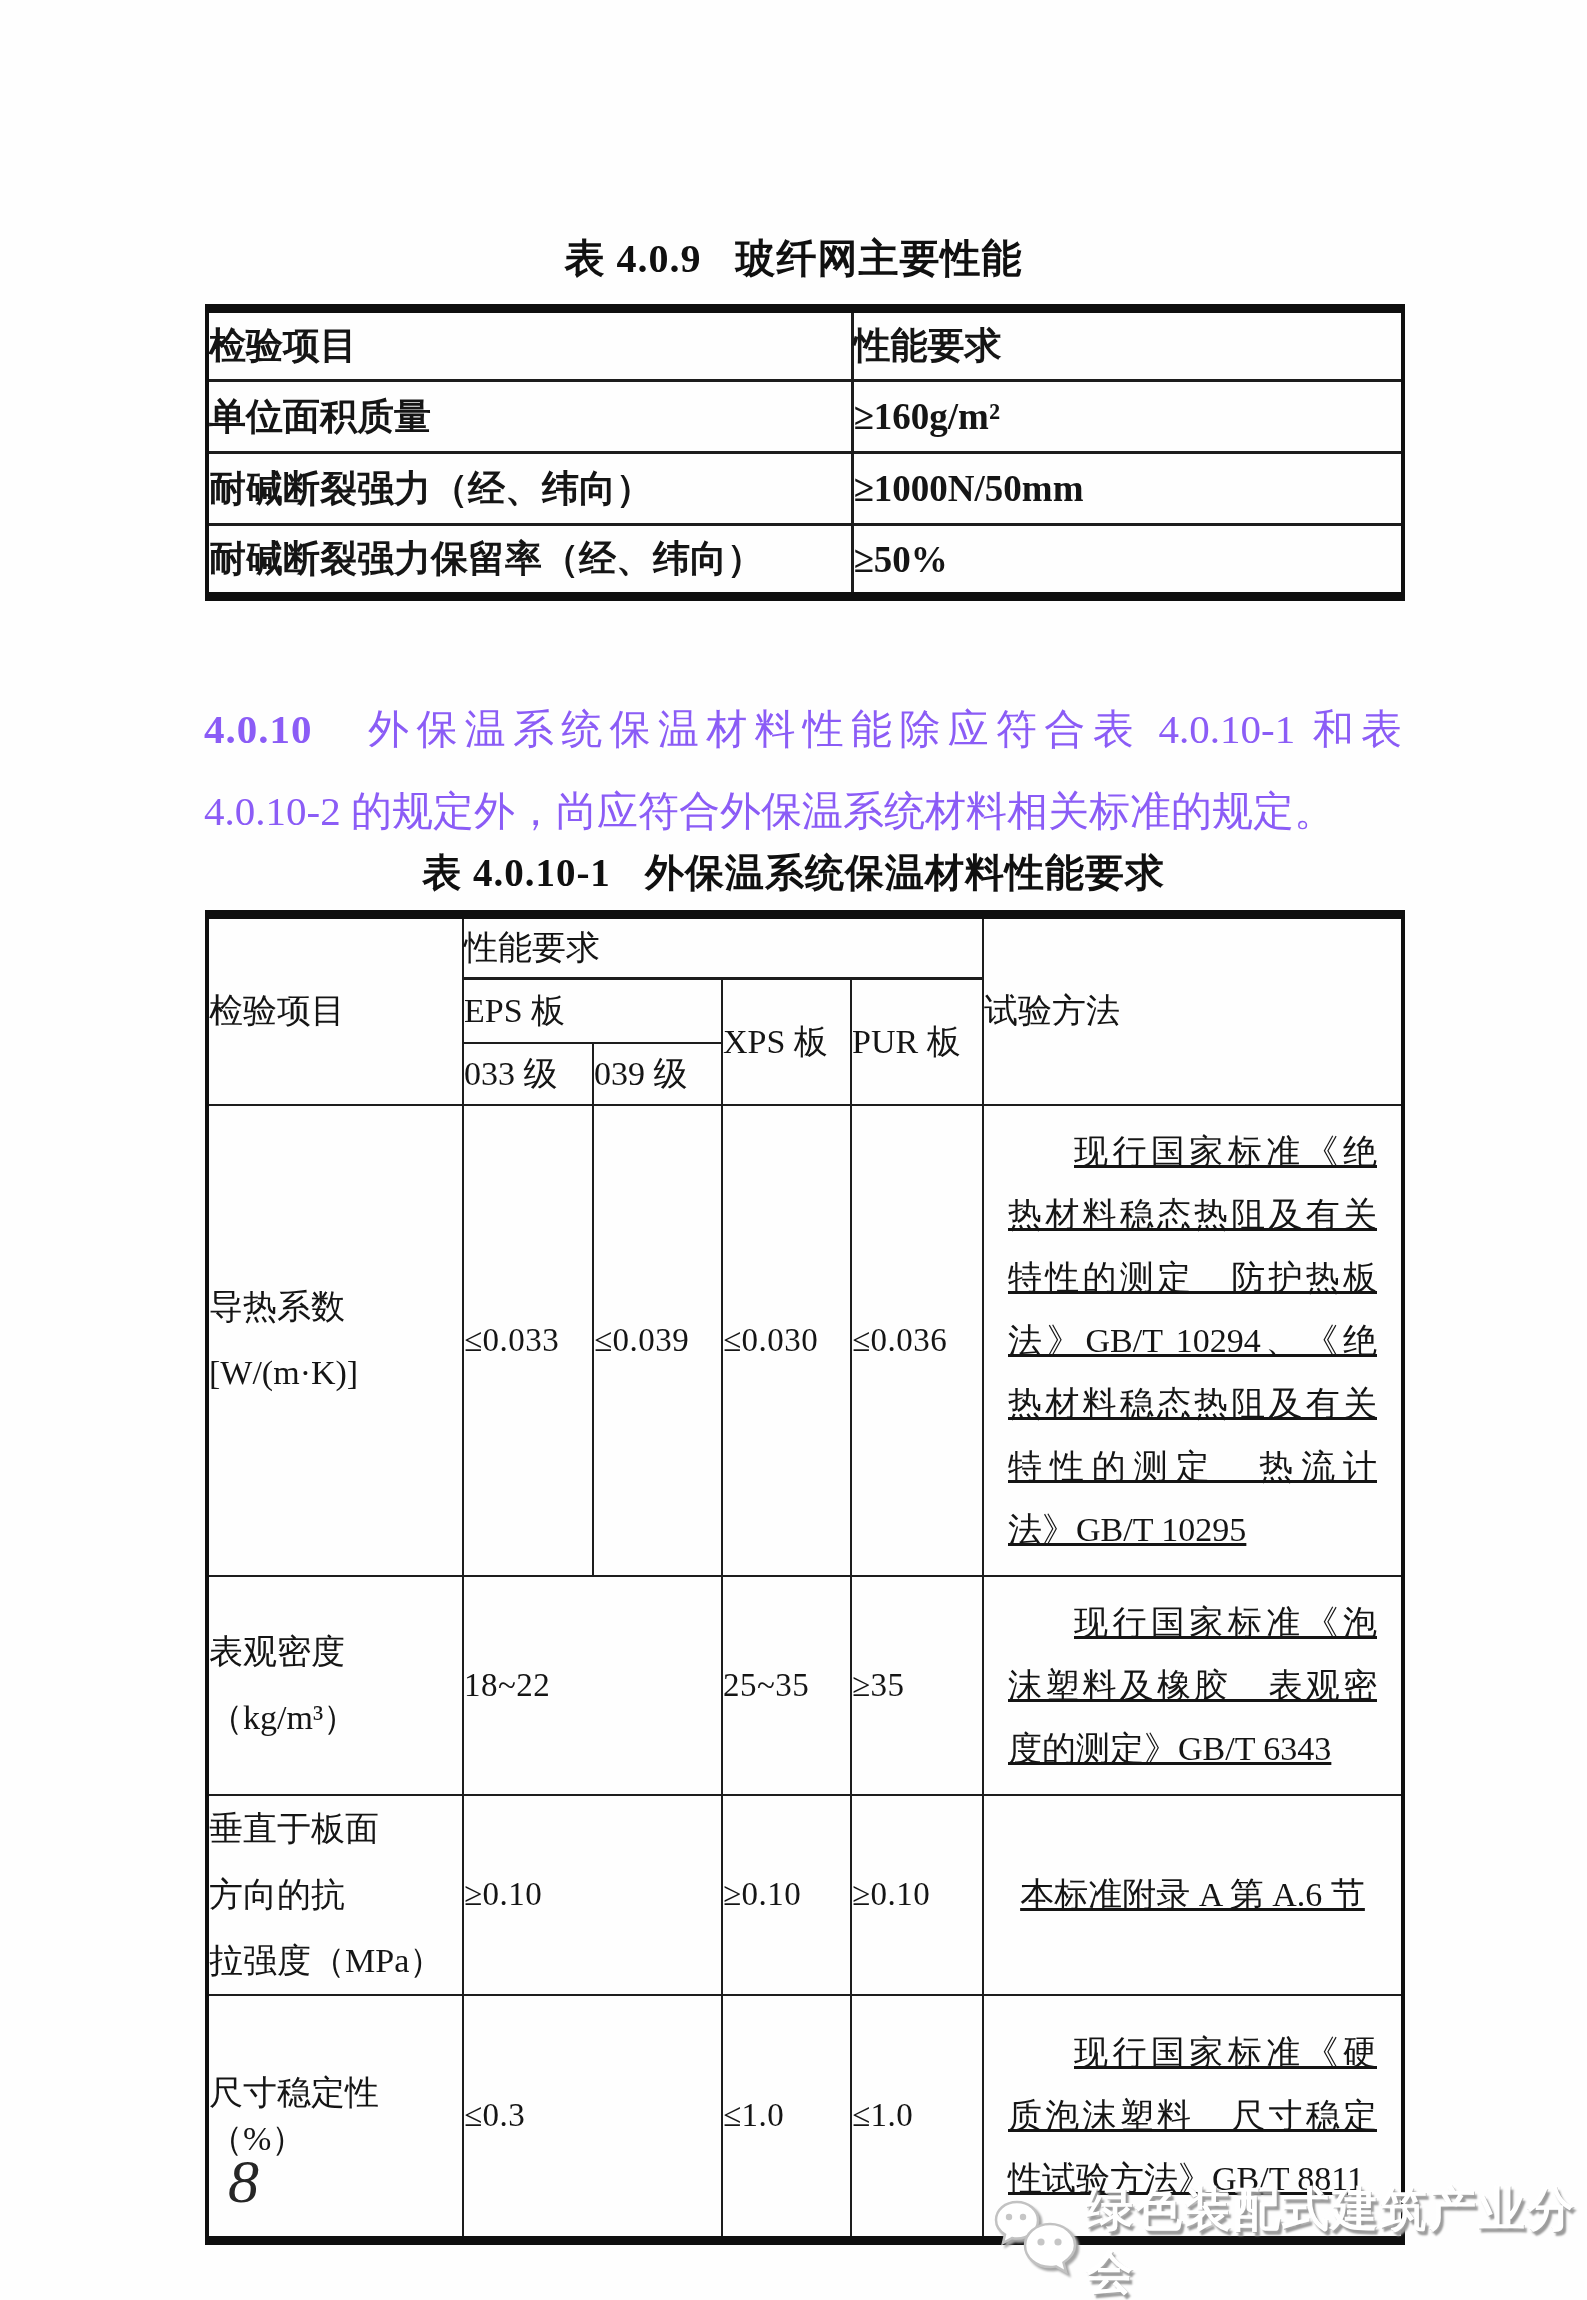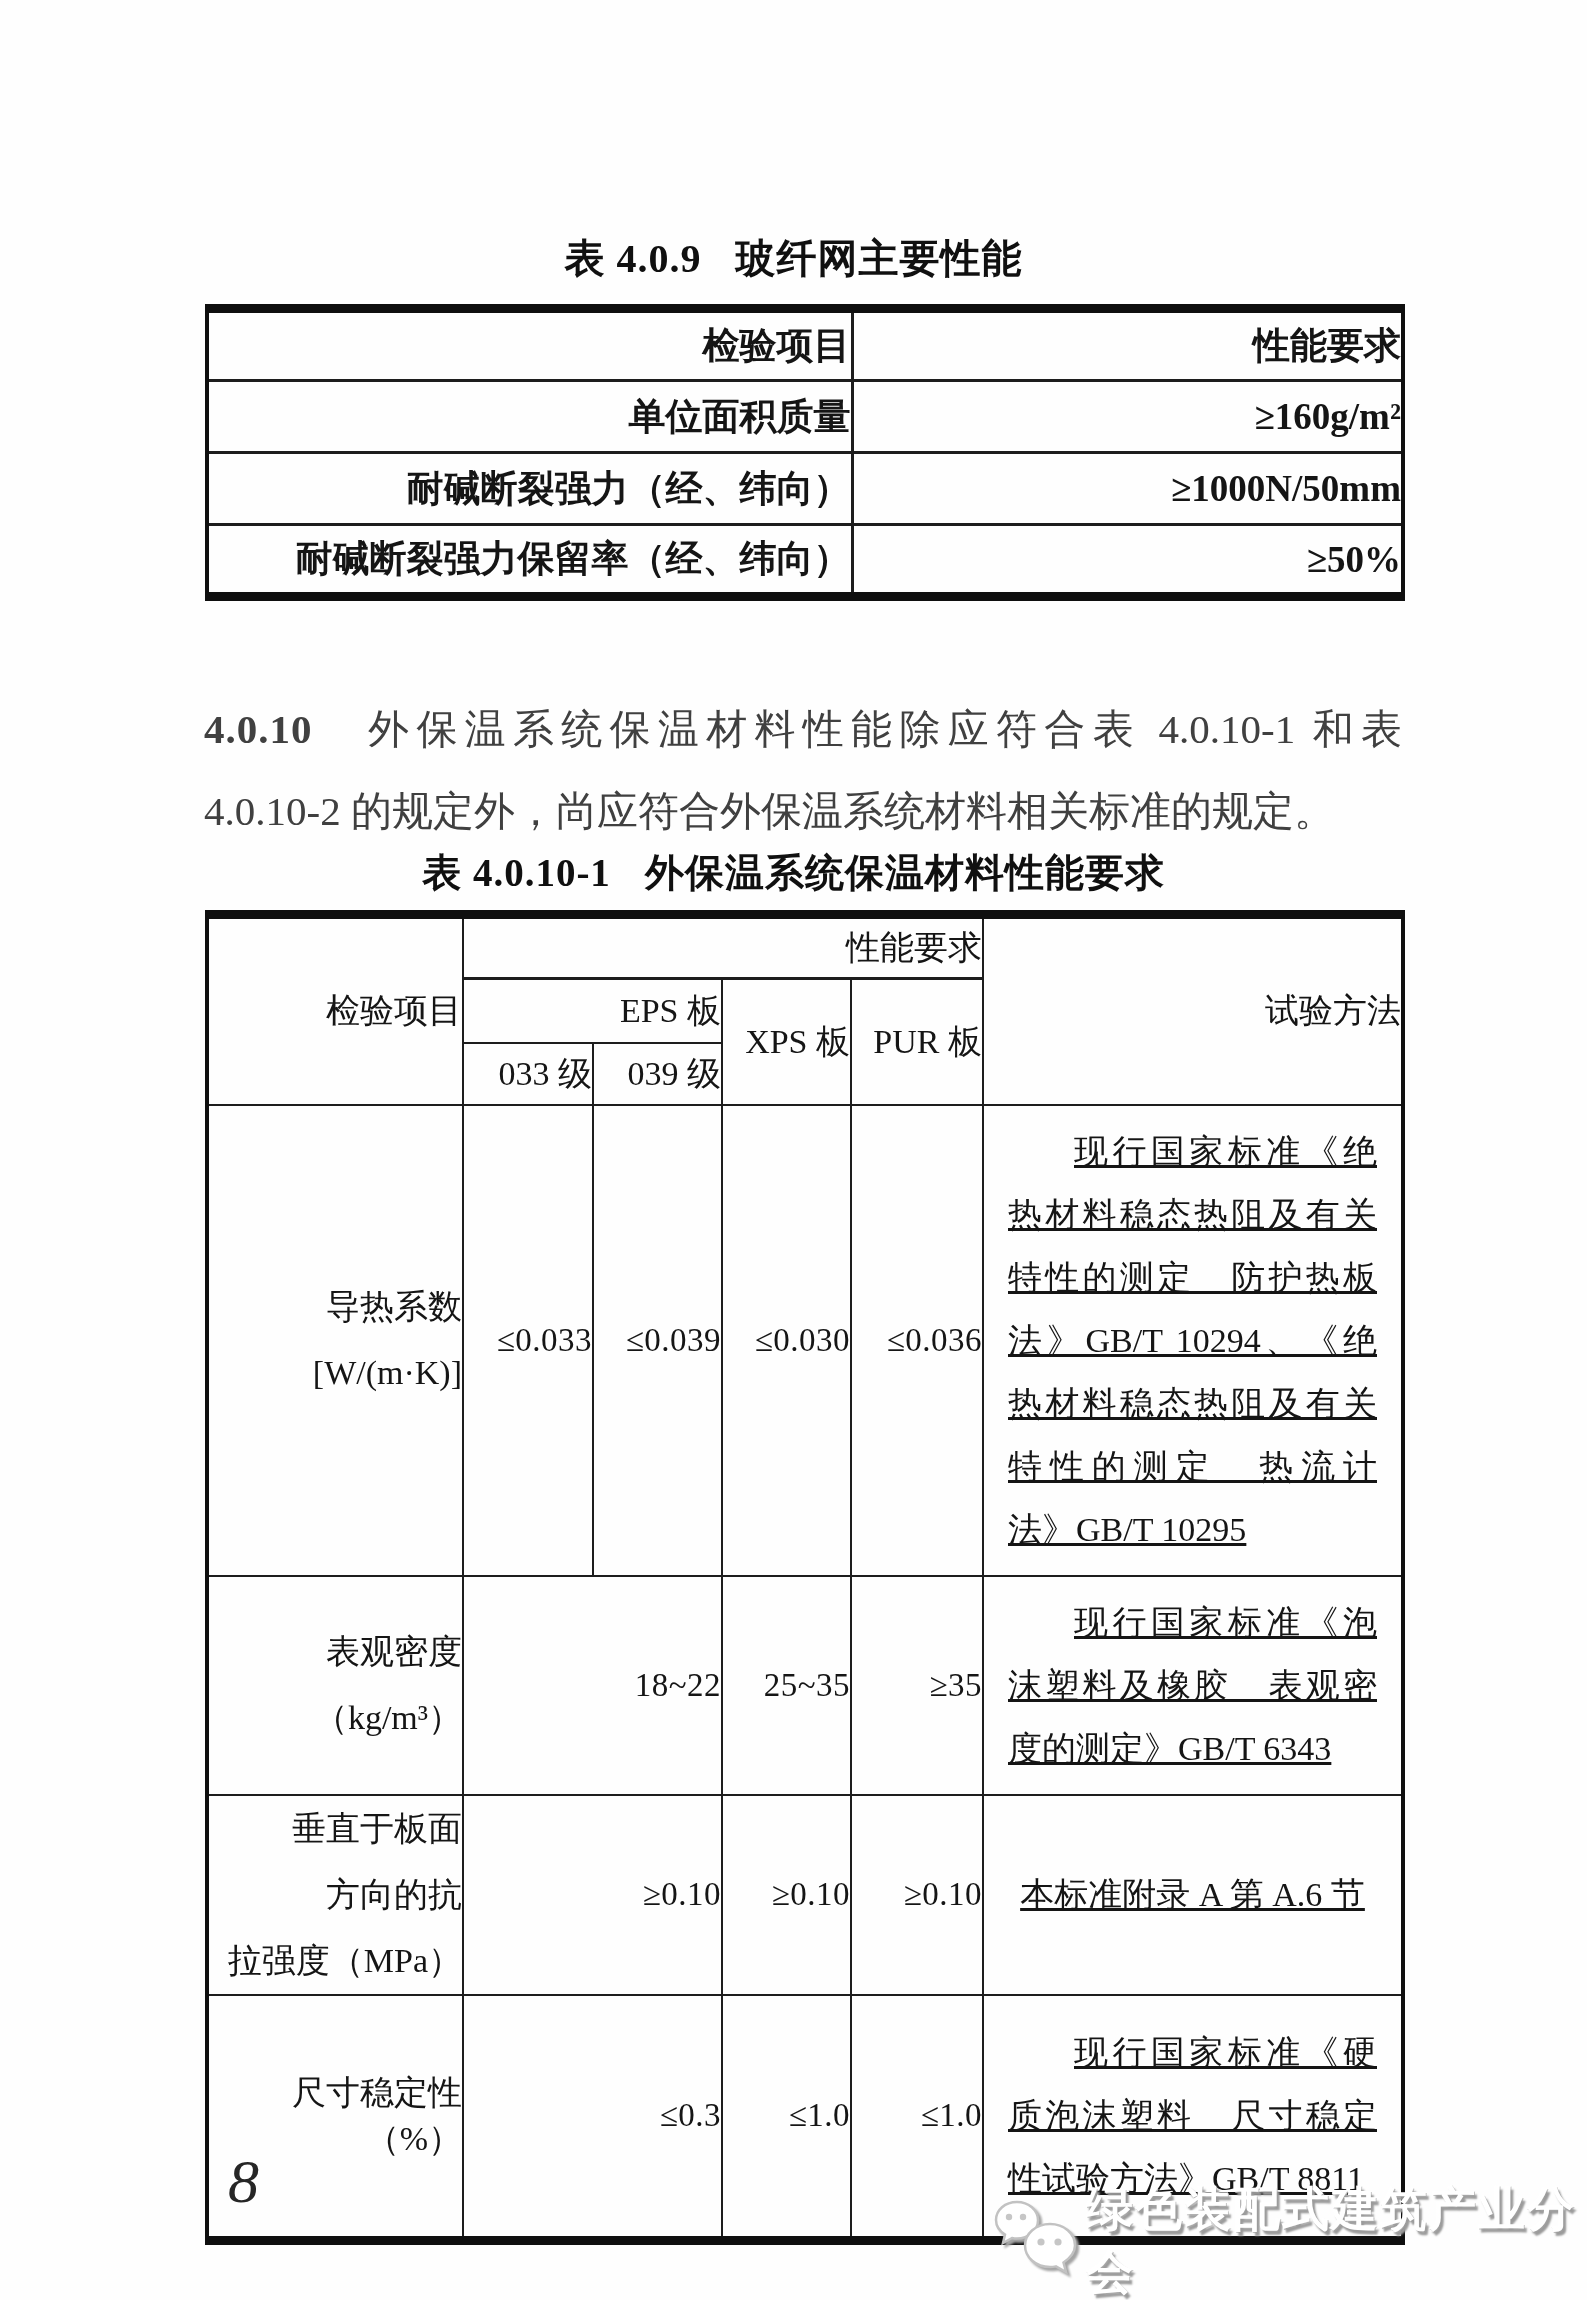--- a/index.html
+++ b/index.html
@@ -20,40 +20,40 @@
     color:#101010;
   }
   #t1-title{top:231px;}
   #t2-title{top:846px;font-size:39px;}
   .tbl-title .gap{display:inline-block;width:34px;}
 
   
   table{border-collapse:collapse;table-layout:fixed;position:absolute;background:transparent;}
   td{
     border:2px solid #1d1d1d;
-    text-align:right;vertical-align:middle;
+    text-align:left;vertical-align:middle;
     padding:0;
     color:#151515;
   }
 
   
   #t1{
     left:205px;top:304px;width:1196px;
     border:4px solid #0f0f0f;
     border-top-width:9px;border-bottom-width:9px;
     font-weight:bold;font-size:37px;
   }
   #t1 td{border-width:3px;}
   #t1 tr{height:72px;}
 
   
   #clause{
     position:absolute;left:204px;top:688px;width:1198px;
     font-size:41px;line-height:82px;
-    color:#404040;
+    color:#8b5cf6;
   }
   #clause .jline{text-align:justify;text-align-last:justify;}
   #clause .num{font-weight:bold;letter-spacing:1px;}
 
   
   #t2{
     left:205px;top:910px;width:1196px;
     border:4px solid #0f0f0f;
     border-top-width:9px;border-bottom-width:9px;
     font-size:34px;

